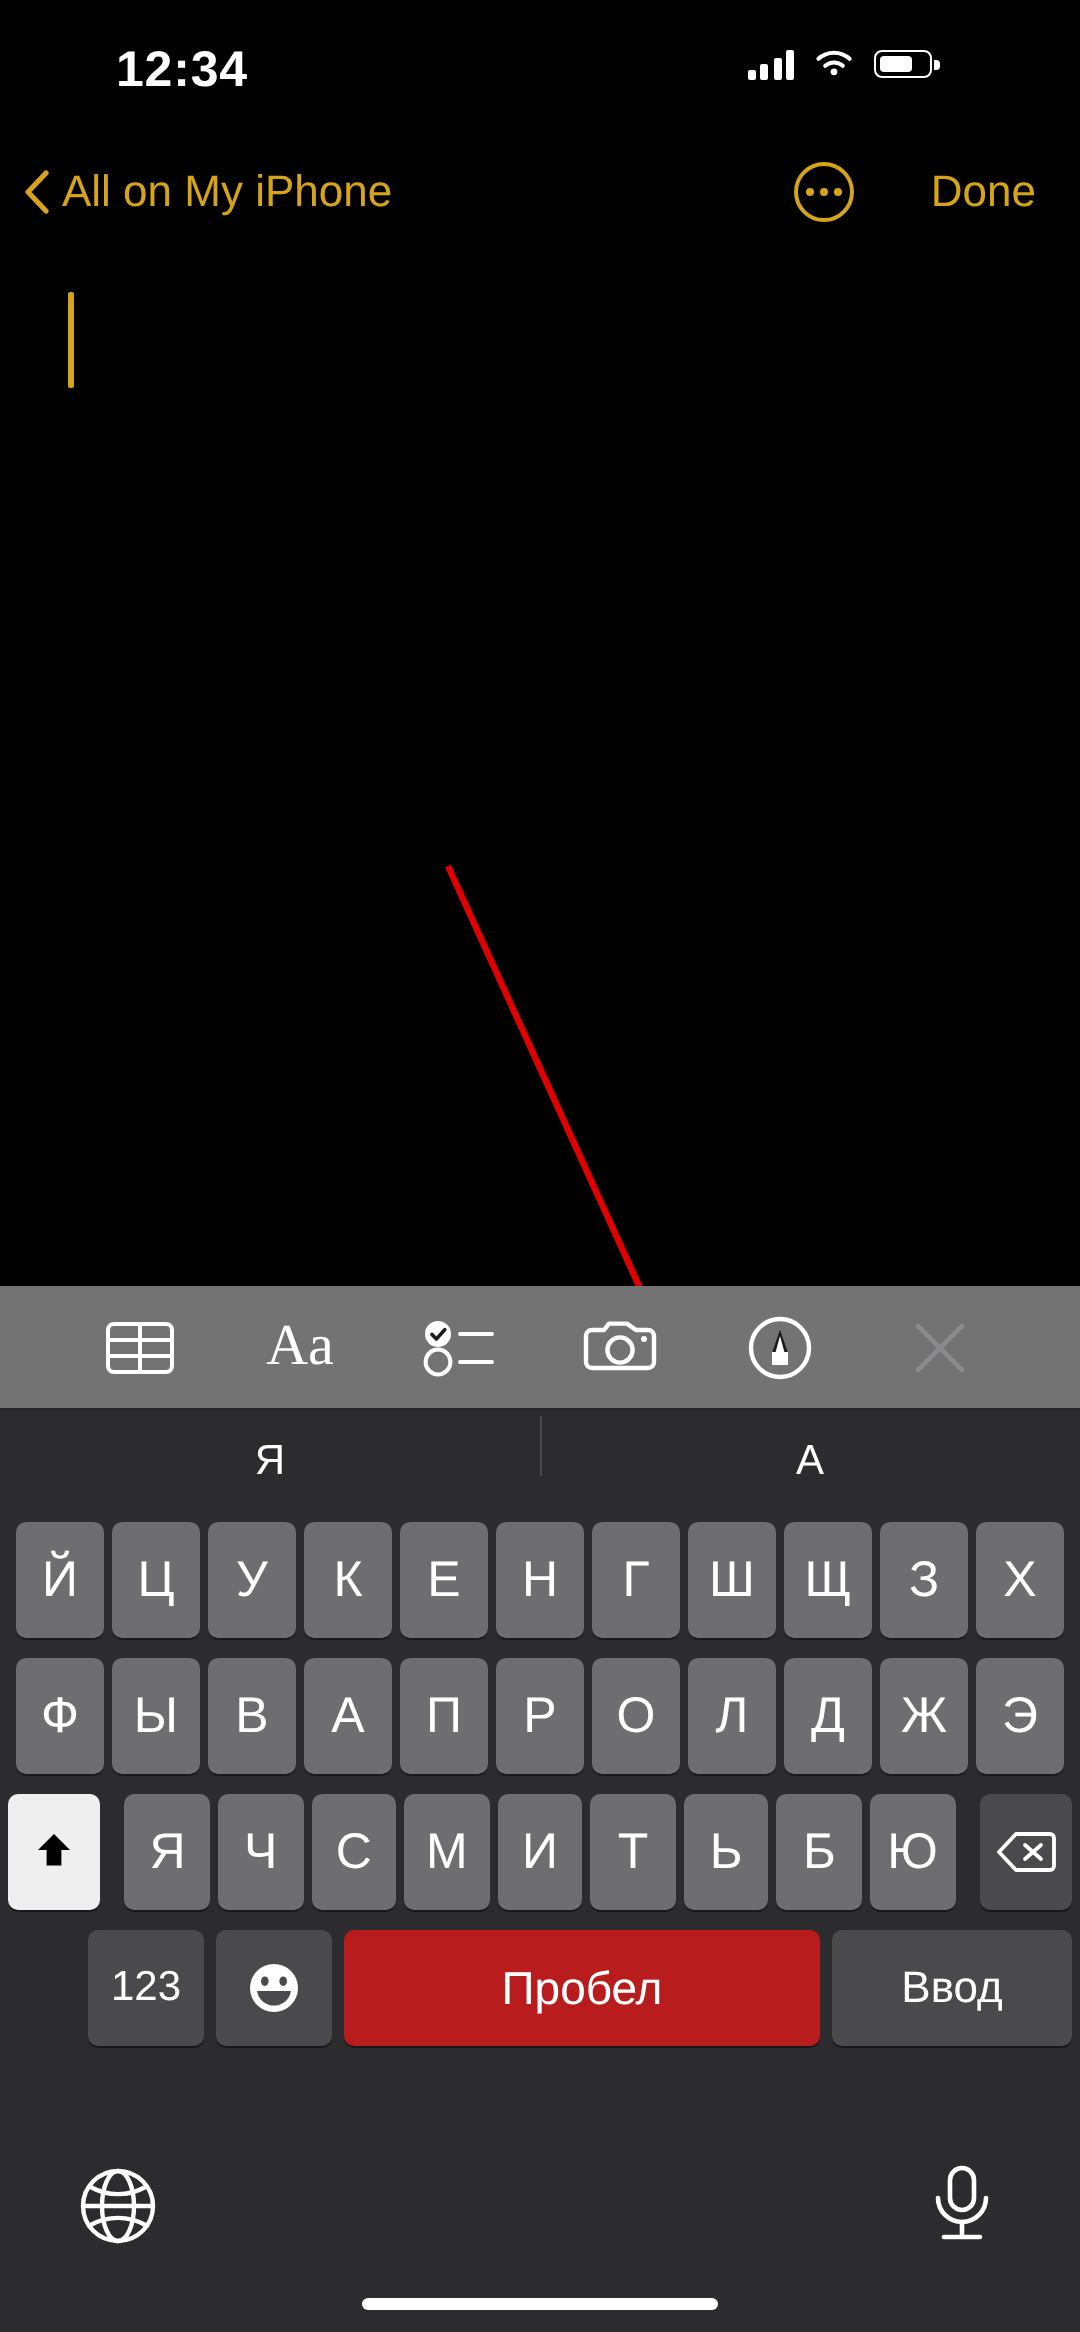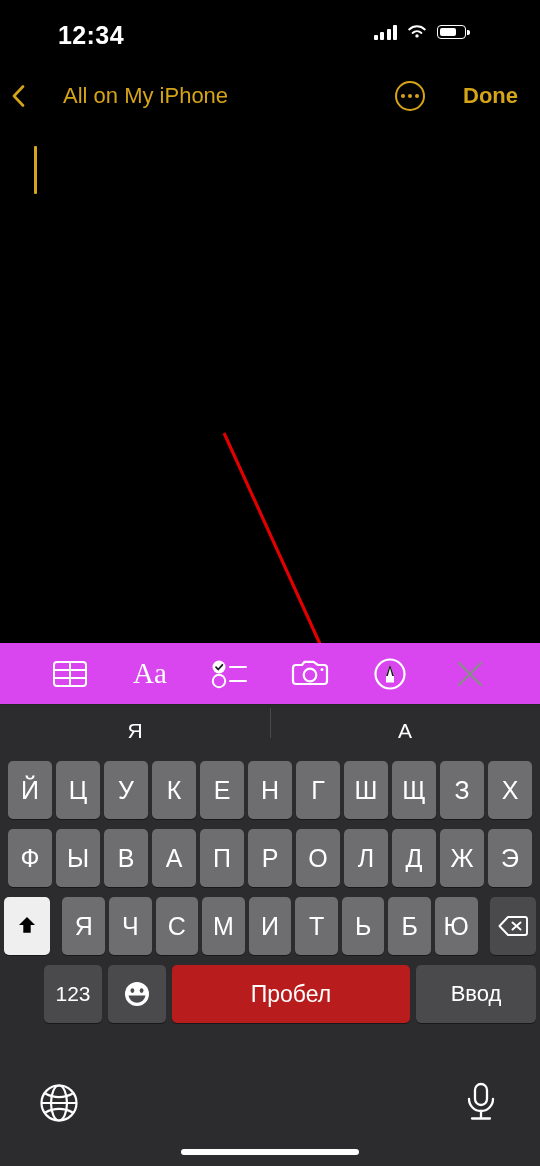--- a/index.html
+++ b/index.html
@@ -37,48 +37,48 @@
           width:62%; background:#fff; border-radius:2px; display:block; }
 
   
   #nav-bar {
     position:absolute; top:74px; left:0; width:540px; height:44px;
     display:flex; align-items:center; justify-content:space-between;
     padding:0 22px 0 12px;
   }
   #back-btn { display:flex; align-items:center; gap:6px; cursor:pointer; }
   #back-chevron { width:13px; height:22px; }
-  #back-label { color:#D6A419; font-size:22px;margin-left:32px; }
+  #back-label { color:#D6A419; font-size:22px; }
   #nav-right { display:flex; align-items:center; gap:22px; }
   #more-btn {
     width:30px; height:30px; border:2px solid #D6A419; border-radius:50%;
     display:flex; align-items:center; justify-content:center; gap:3px;
     cursor:pointer;
   }
   #more-btn span { width:4px; height:4px; background:#D6A419; border-radius:50%; display:block; }
-  #done-btn { color:#D6A419; font-size:22px; font-weight:bold; cursor:pointer;margin-left:16px; }
+  #done-btn { color:#D6A419; font-size:22px; font-weight:normal; cursor:pointer;margin-left:16px; }
 
   
   #note-body {
     position:absolute; top:130px; left:0; width:540px; height:513px;
     background:#000;
   }
   #note-caret {
     position:absolute; left:34px; top:16px; width:3px; height:48px;
     background:#D6A419; border-radius:1px;
   }
 
   
   #annotation { position:absolute; top:0; left:0; width:540px; height:1166px;
                 pointer-events:none; }
 
   
   #notes-toolbar {
     position:absolute; top:643px; left:0; width:540px; height:62px;
-    background:#d946ef;
+    background:#737373;
     display:flex; align-items:center; justify-content:space-around;
     padding:0 30px;
     border-bottom:1px solid #262628;
   }
   .tb-btn { cursor:pointer; display:flex; align-items:center; justify-content:center;
             width:50px; height:44px; }
 
   
   #keyboard {
     position:absolute; top:705px; left:0; width:540px; height:461px;

